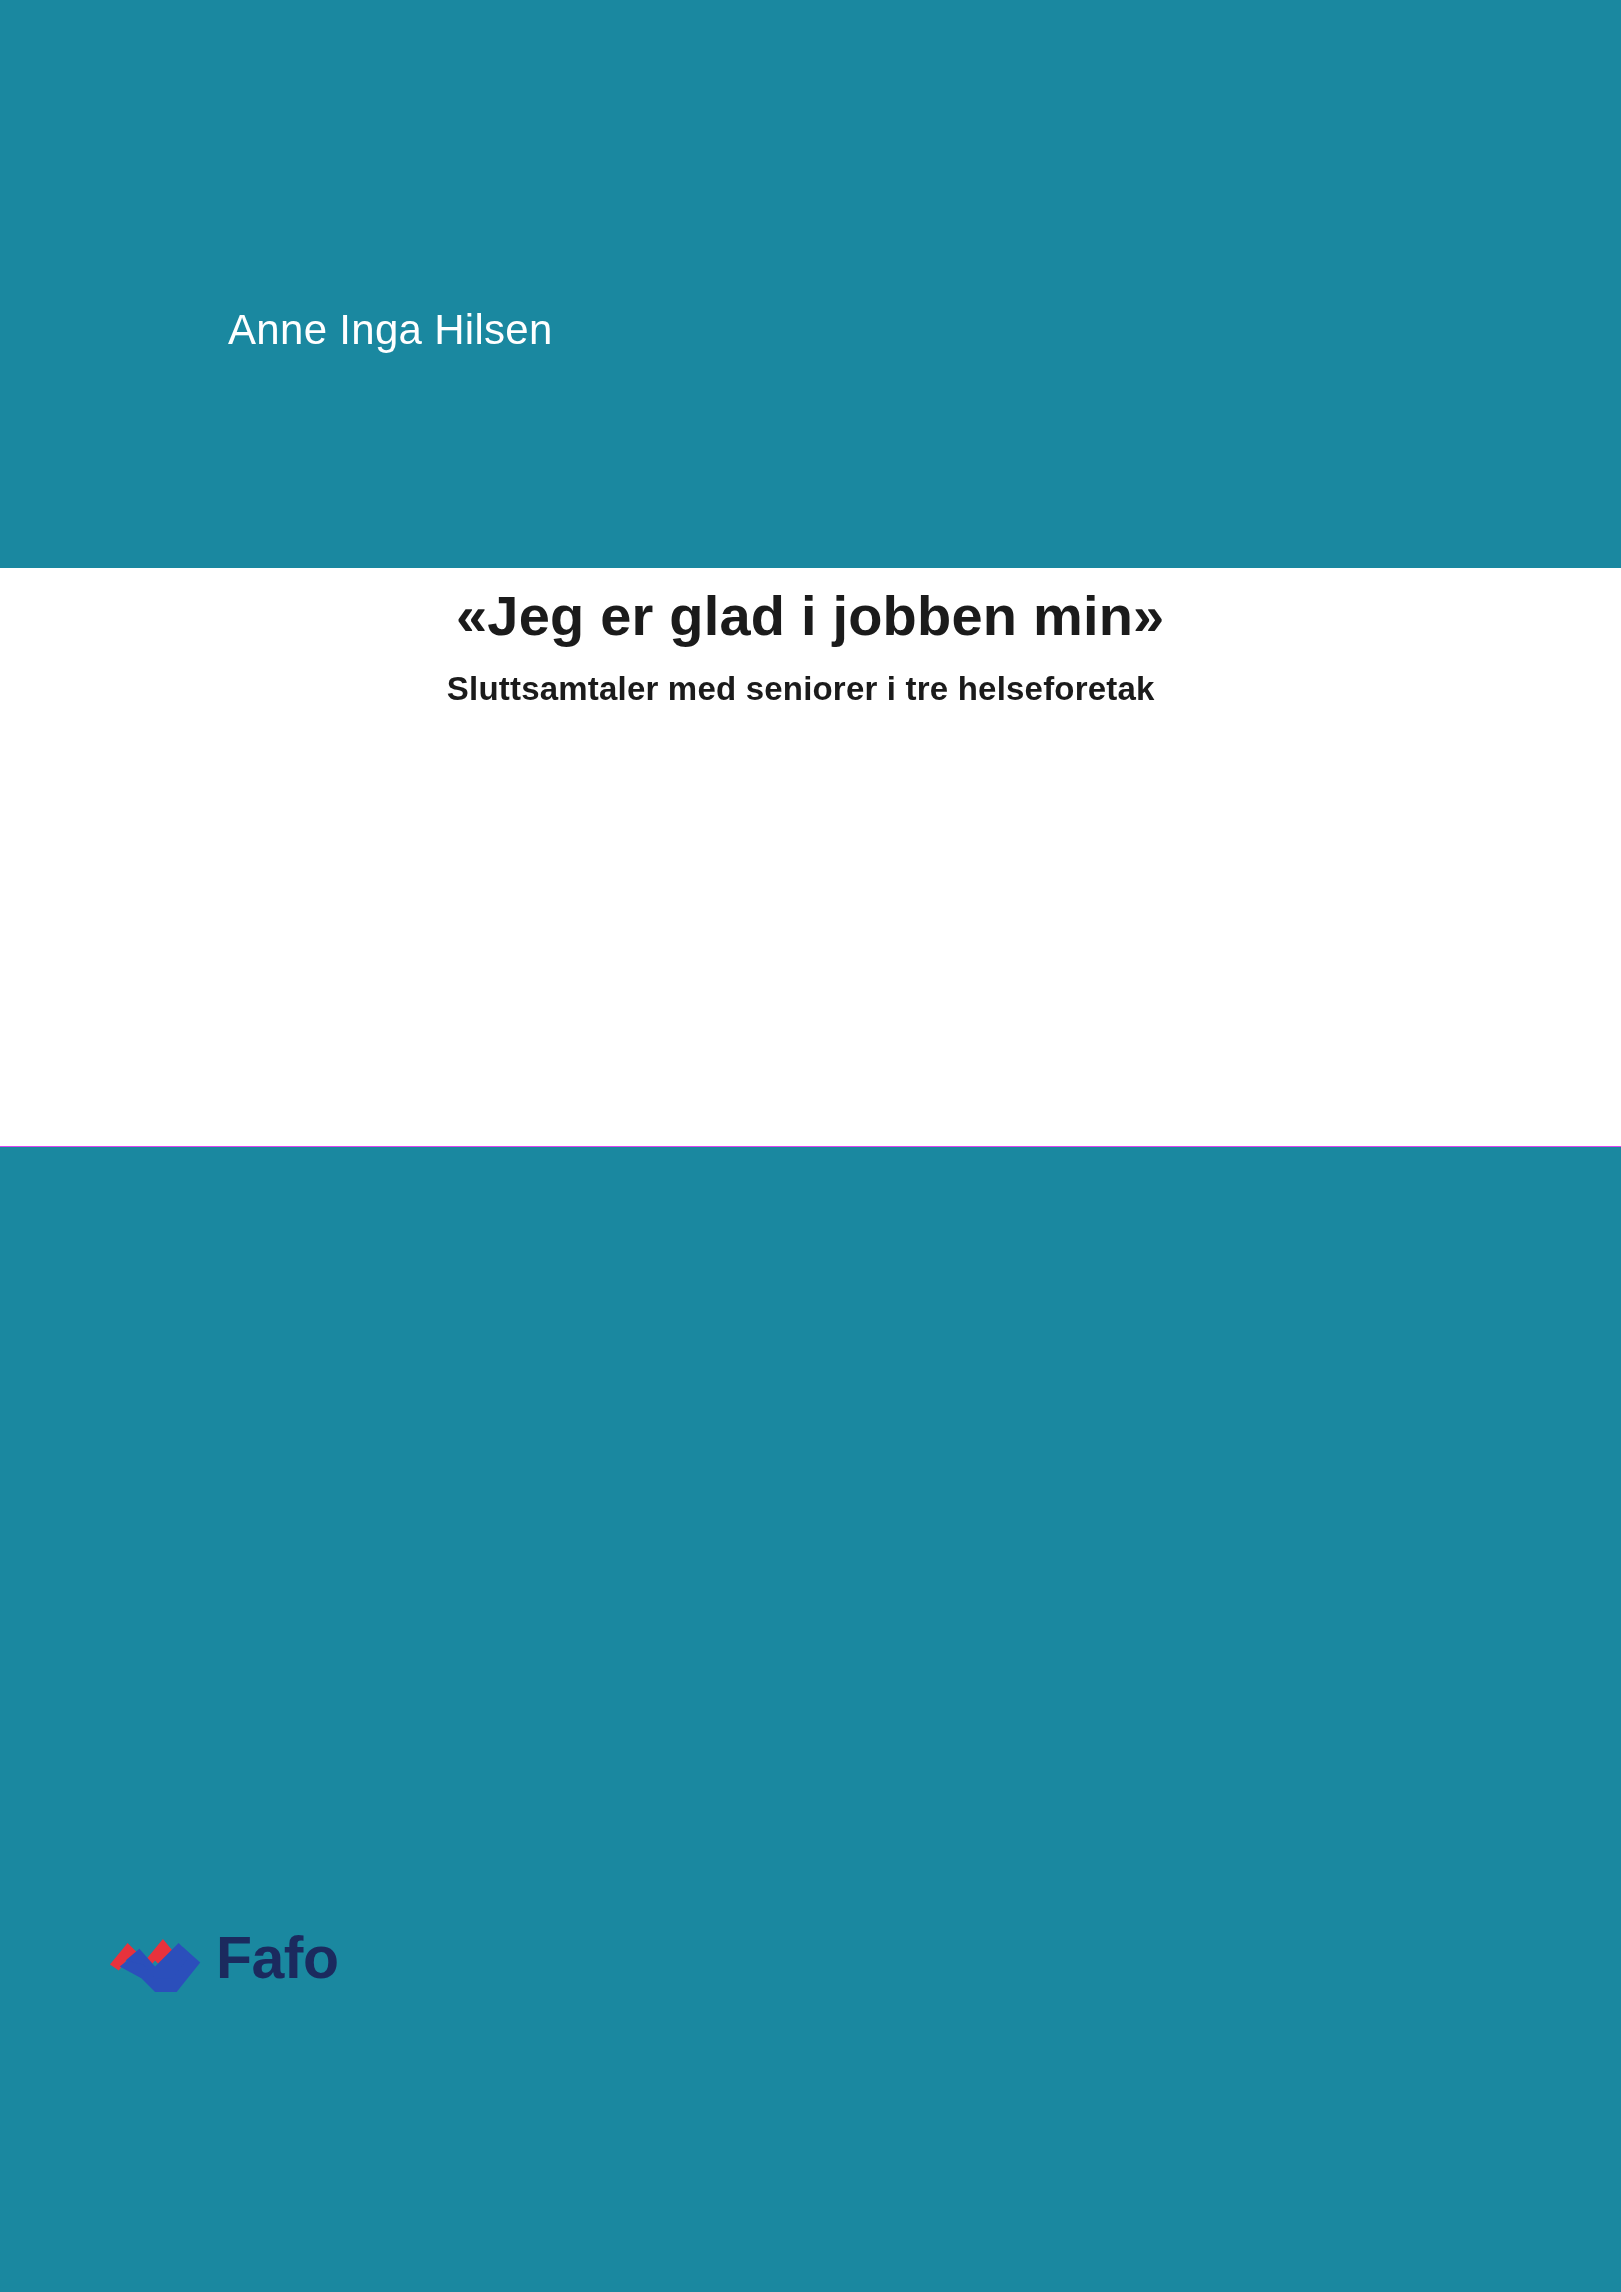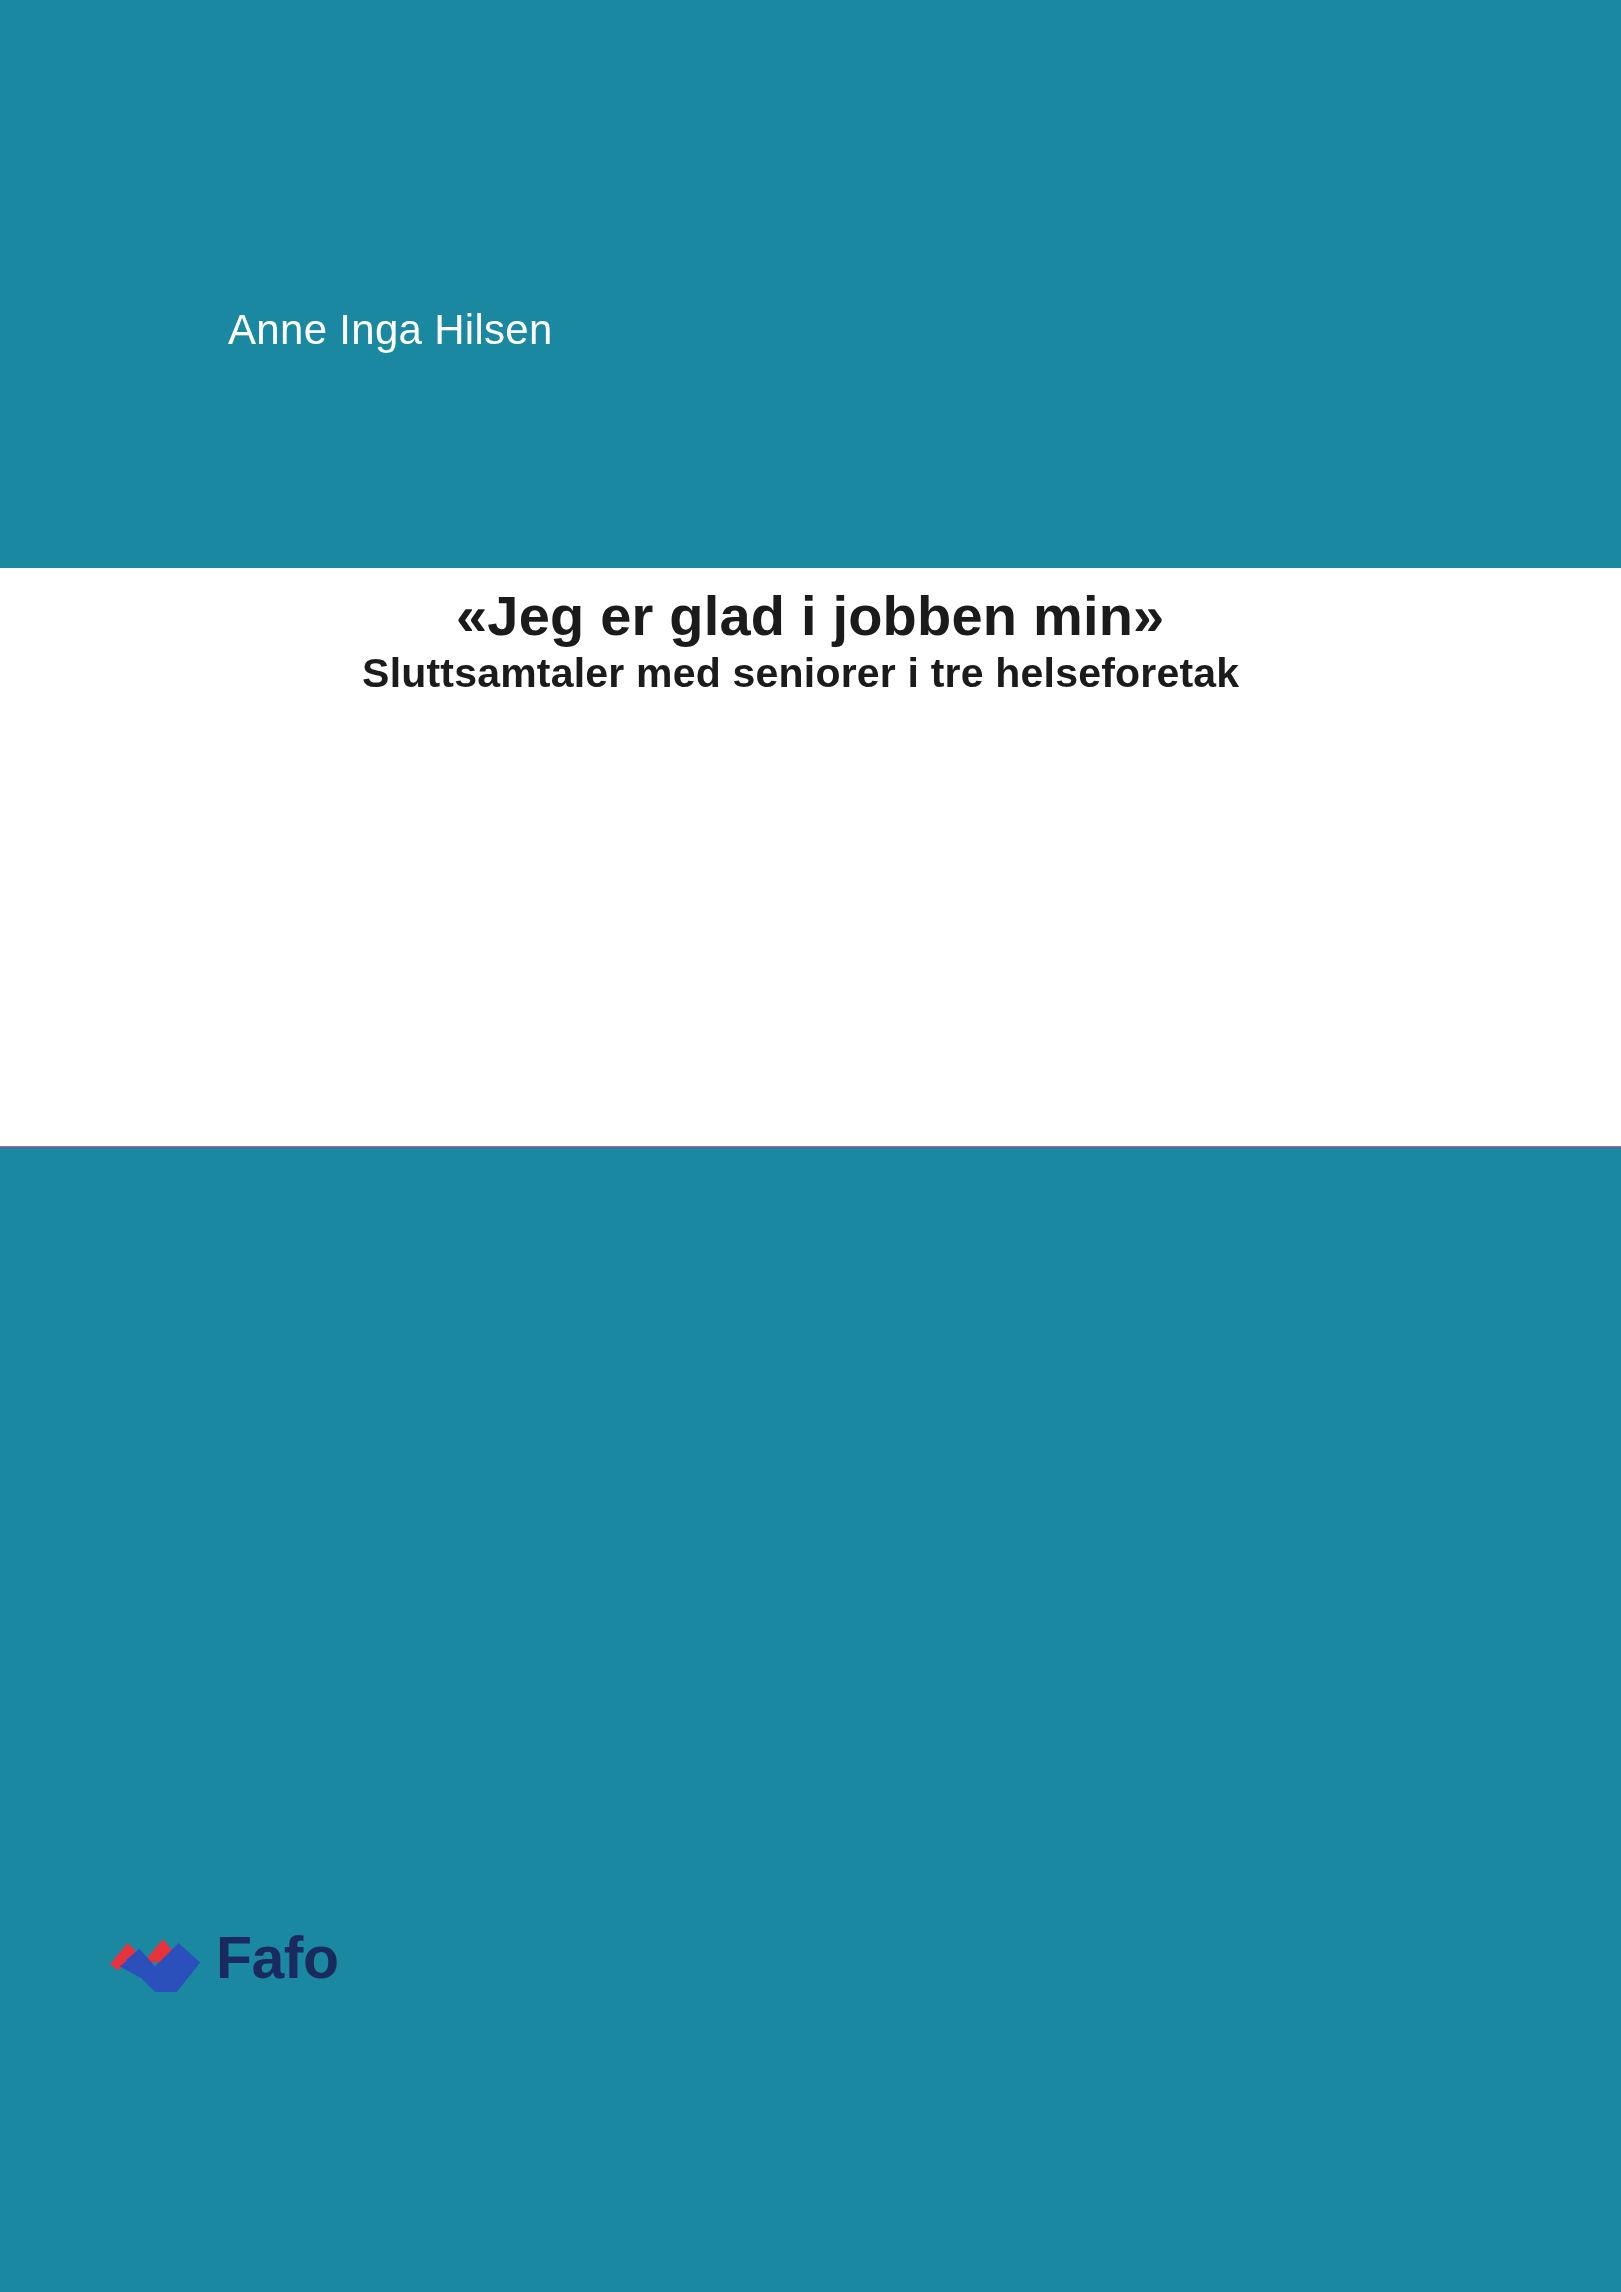--- a/index.html
+++ b/index.html
@@ -14,21 +14,21 @@
     position: relative;
     overflow: hidden;
   }
 
   .cover {
     position: absolute;
     top: 0;
     left: 0;
     width: 1621px;
     height: 2293px;
-    background: #ec4899;
+    background: #d946ef;
   }
 
   
   .band-top {
     position: absolute;
     top: 0;
     left: 0;
     width: 1621px;
     height: 568px;
     background: #1a88a0;
@@ -70,25 +70,25 @@
     color: #1b1b1b;
     font-size: 56px;
     font-weight: 700;
     line-height: 1.18;
     letter-spacing: 0.2px;
     padding-left: 19px;
   }
 
   .title-sub {
     color: #1b1b1b;
-    font-size: 41px;
+    font-size: 33px;
     font-weight: 700;
     line-height: 1.2;
     letter-spacing: 0.2px;
-    margin-top: 0;
+    margin-top: 20px;
   }
 
   
   .band-bottom {
     position: absolute;
     top: 1147px;
     left: 0;
     width: 1621px;
     height: 1146px;
     background: #1a88a0;

